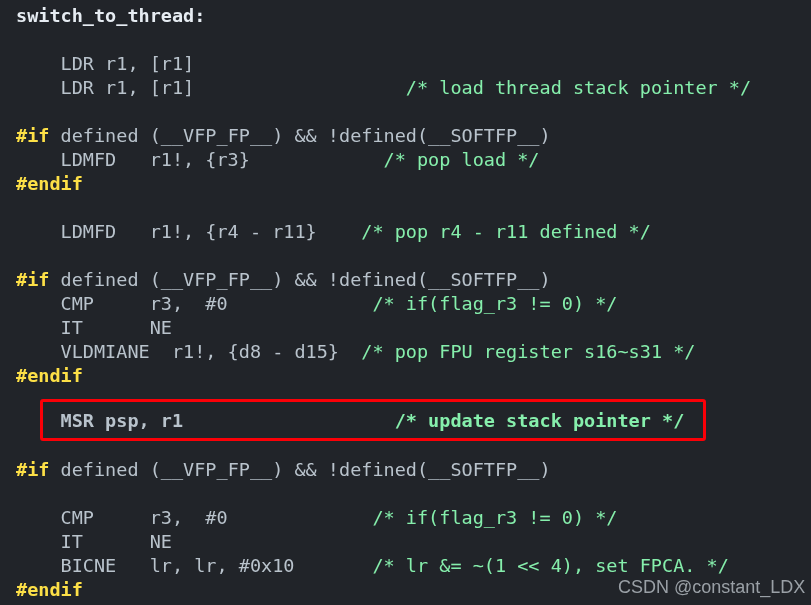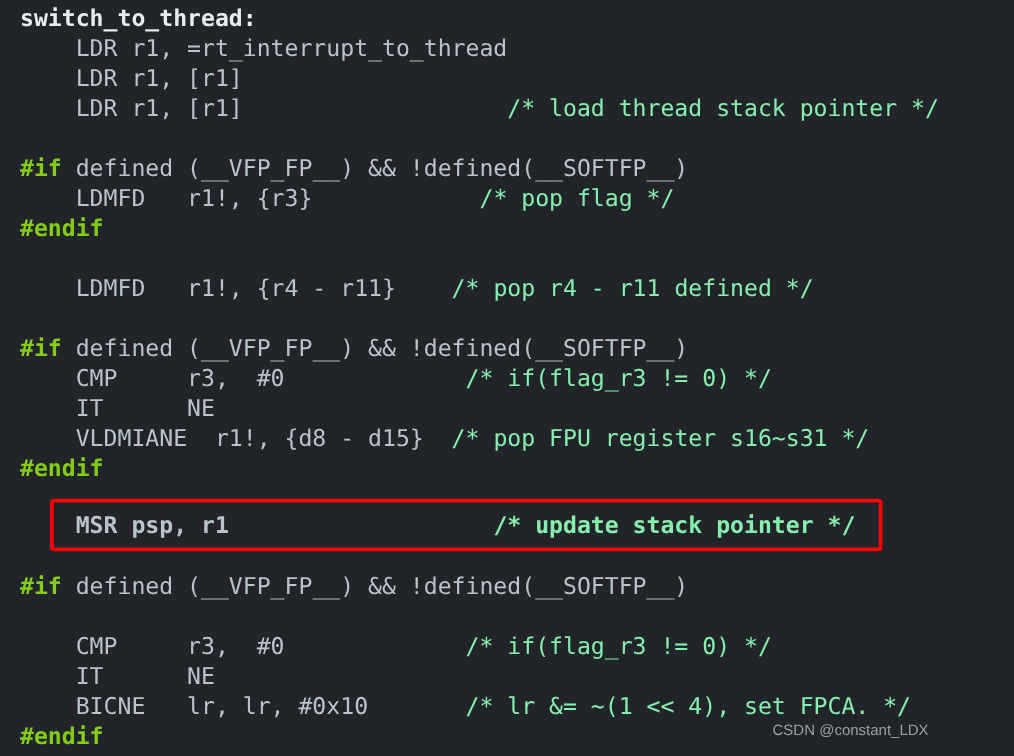--- a/index.html
+++ b/index.html
@@ -29,53 +29,52 @@
     font-family: "DejaVu Sans Mono", monospace;
     font-size: 18.5px;
     line-height: 24px;
     height: 24px;
     color: #b9c3cc;
     letter-spacing: 0px;
   }
   .seg { white-space: pre; }
   .seg-code      { color: #b9c3cc; }
   .seg-label     { color: #e6ecf2; font-weight: bold; }
-  .seg-directive { color: #84cc16; font-weight: bold; }
+  .seg-directive { color: #fde047; font-weight: bold; }
   .seg-comment   { color: #86efac; }
 
   #highlight-box {
     position: absolute;
     box-sizing: border-box;
     border: 3px solid #fb0007;
     border-radius: 3px;
     background: transparent;
     pointer-events: none;
   }
 
   #watermark {
     position: absolute;
     font-family: "Liberation Sans", sans-serif;
-    font-size: 12px;
+    font-size: 18px;
     color: #9aa0a6;
     white-space: pre;
   }
 </style>
 </head>
 <body>
 
 <div id="screenshot" style="background: rgb(33, 36, 41);">
 
   <div id="code-surface" style="color: rgb(185, 195, 204);">
       <div class="code-line" style="top: 4px;"><span class="seg seg-label">switch_to_thread:</span></div>
-      <div class="code-line" style="top: 28px;"><span class="seg seg-code">    LDR r1, =rt_interrupt_to_thread</span></div>
       <div class="code-line" style="top: 52px;"><span class="seg seg-code">    LDR r1, [r1]</span></div>
       <div class="code-line" style="top: 76px;"><span class="seg seg-code">    LDR r1, [r1]</span><span class="seg seg-code">                   </span><span class="seg seg-comment">/* load thread stack pointer */</span></div>
       <div class="code-line" style="top: 100px;">&nbsp;</div>
       <div class="code-line" style="top: 124px;"><span class="seg seg-directive">#if</span><span class="seg seg-code"> defined (__VFP_FP__) &amp;&amp; !defined(__SOFTFP__)</span></div>
-      <div class="code-line" style="top: 148px;"><span class="seg seg-code">    LDMFD   r1!, {r3}</span><span class="seg seg-code">            </span><span class="seg seg-comment">/* pop flag */</span></div>
+      <div class="code-line" style="top: 148px;"><span class="seg seg-code">    LDMFD   r1!, {r3}</span><span class="seg seg-code">            </span><span class="seg seg-comment">/* pop load */</span></div>
       <div class="code-line" style="top: 172px;"><span class="seg seg-directive">#endif</span></div>
       <div class="code-line" style="top: 196px;">&nbsp;</div>
       <div class="code-line" style="top: 220px;"><span class="seg seg-code">    LDMFD   r1!, {r4 - r11}</span><span class="seg seg-code">    </span><span class="seg seg-comment">/* pop r4 - r11 defined */</span></div>
       <div class="code-line" style="top: 244px;">&nbsp;</div>
       <div class="code-line" style="top: 268px;"><span class="seg seg-directive">#if</span><span class="seg seg-code"> defined (__VFP_FP__) &amp;&amp; !defined(__SOFTFP__)</span></div>
       <div class="code-line" style="top: 292px;"><span class="seg seg-code">    CMP     r3,  #0</span><span class="seg seg-code">             </span><span class="seg seg-comment">/* if(flag_r3 != 0) */</span></div>
       <div class="code-line" style="top: 316px;"><span class="seg seg-code">    IT      NE</span></div>
       <div class="code-line" style="top: 340px;"><span class="seg seg-code">    VLDMIANE  r1!, {d8 - d15}</span><span class="seg seg-code">  </span><span class="seg seg-comment">/* pop FPU register s16~s31 */</span></div>
       <div class="code-line" style="top: 364px;"><span class="seg seg-directive">#endif</span></div>
       <div class="code-line" style="top: 388px;">&nbsp;</div>

